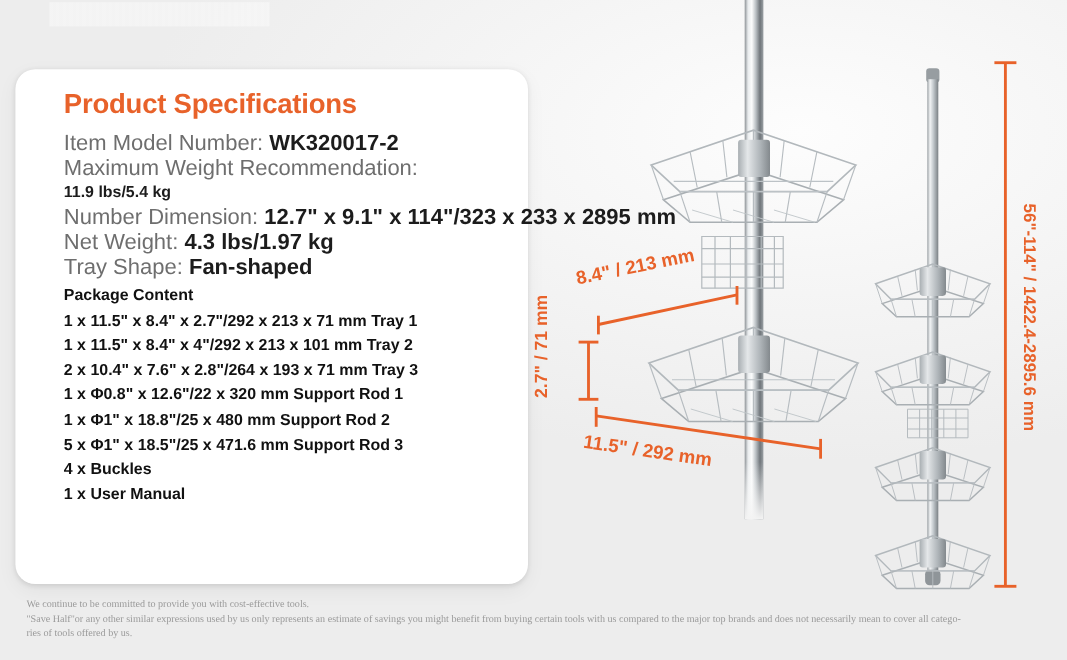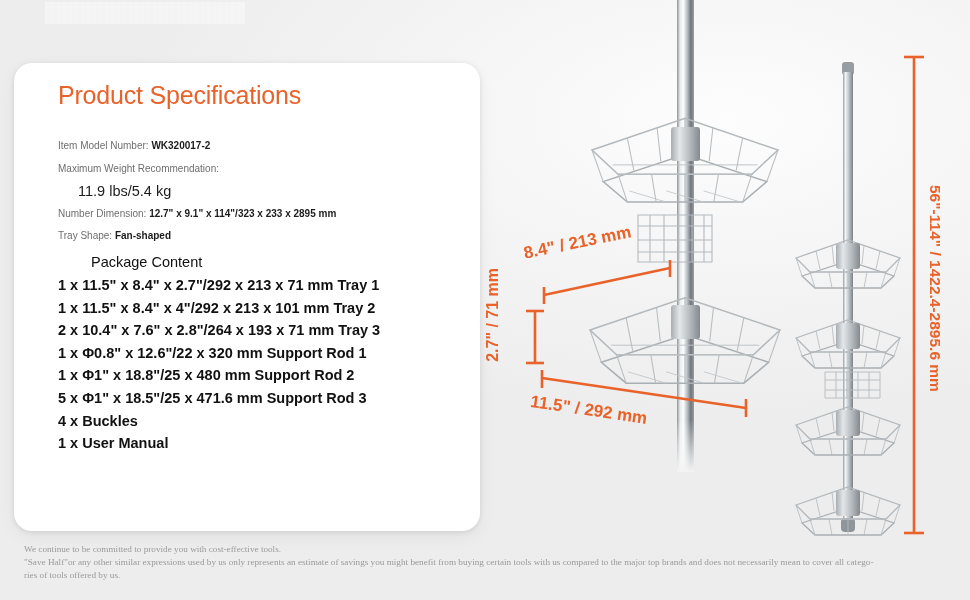--- a/index.html
+++ b/index.html
@@ -22,27 +22,27 @@
   }
 
   
   #card {
     position:absolute; left:14px; top:63px; width:466px; height:468px;
     background:#fff; border-radius:18px;
     box-shadow:0 1px 5px rgba(0,0,0,.10), 0 6px 18px rgba(0,0,0,.05);
     padding:18px 0 0 44px;
   }
   #card-title {
-    color:#e8622a; font-size:25px; font-weight:normal;
-    letter-spacing:-.2px; margin-bottom:25px;
-  }
-  .spec-row { font-size:10px; color:#6e6e6e; line-height:22.6px; white-space:nowrap; }
+    color:#e8622a; font-size:25px; font-weight:bold;
+    letter-spacing:-.2px; margin-bottom:9px;
+  }
+  .spec-row { font-size:20px; color:#6e6e6e; line-height:22.6px; white-space:nowrap; }
   .spec-row b { color:#1c1c1c; font-weight:bold; }
-  .spec-val-line { font-size:14.5px; color:#1c1c1c; font-weight:normal; line-height:22.6px;margin-left:20px; }
-  #pkg-title { font-size:14.5px; color:#111; font-weight:normal; line-height:24px; margin-top:2px;margin-left:33px; }
+  .spec-val-line { font-size:14.5px; color:#1c1c1c; font-weight:bold; line-height:22.6px; }
+  #pkg-title { font-size:14.5px; color:#111; font-weight:bold; line-height:24px; margin-top:2px; }
   .pkg-item { font-size:14.5px; color:#111; font-weight:bold; line-height:22.6px; white-space:nowrap; }
 
   
   #footer {
     position:absolute; left:24px; top:543px; width:930px;
     font-size:9.2px; color:#9a9a9a; line-height:13.2px;font-family:Liberation Serif, serif;
   }
 
   
   #art { position:absolute; left:480px; top:0; width:490px; height:600px; }
@@ -69,20 +69,24 @@
     <span>Item Model Number:</span>
     <b>WK320017-2</b>
   </div>
   <div class="spec-row">
     <span>Maximum Weight Recommendation:</span>
   </div>
   <div class="spec-val-line">11.9 lbs/5.4 kg</div>
   <div class="spec-row">
     <span>Number Dimension:</span>
     <b>12.7" x 9.1" x 114"/323 x 233 x 2895 mm</b>
+  </div>
+  <div class="spec-row">
+    <span>Net Weight:</span>
+    <b>4.3 lbs/1.97 kg</b>
   </div>
   <div class="spec-row">
     <span>Tray Shape:</span>
     <b>Fan-shaped</b>
   </div>
 
   <div id="pkg-title">Package Content</div>
   <div class="pkg-item">1 x 11.5" x 8.4" x 2.7"/292 x 213 x 71 mm Tray 1</div>
   <div class="pkg-item">1 x 11.5" x 8.4" x 4"/292 x 213 x 101 mm Tray 2</div>
   <div class="pkg-item">2 x 10.4" x 7.6" x 2.8"/264 x 193 x 71 mm Tray 3</div>

